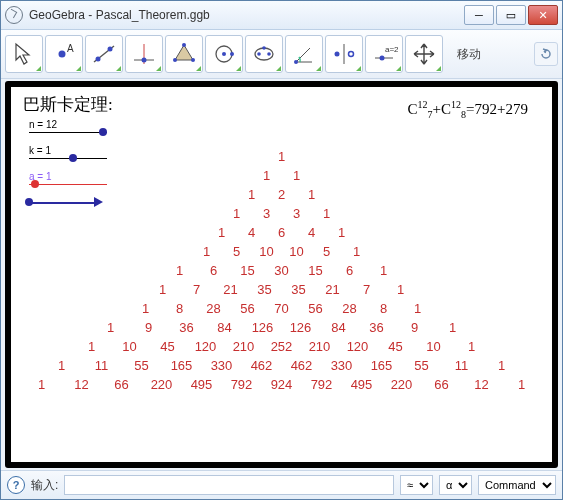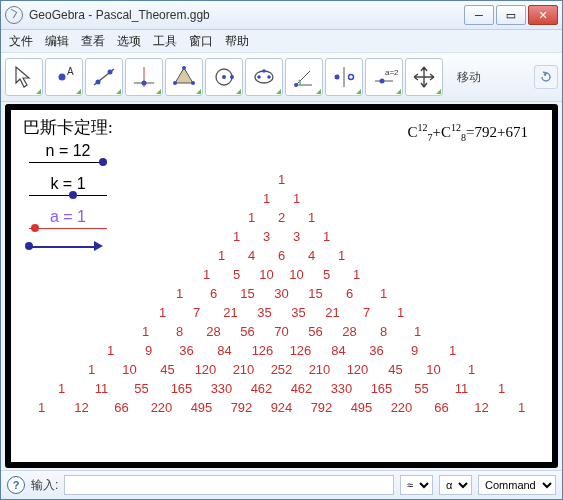--- a/index.html
+++ b/index.html
@@ -17,21 +17,21 @@
 .tbtn{width:36px;height:36px;border:1px solid #b8c9de;border-radius:3px;background:#fff;display:flex;align-items:center;justify-content:center;cursor:pointer;position:relative}
 .tbtn .corner{position:absolute;right:1px;bottom:1px;width:0;height:0;border-left:5px solid transparent;border-bottom:5px solid #6b5}
 .tbtn svg{width:28px;height:28px}
 .tb-label{margin-left:12px;font-size:12px;color:#444}
 .tb-spacer{flex:1}
 .redo{width:22px;height:22px;border:1px solid #c7d5e7;border-radius:3px;background:#f2f6fb;display:flex;align-items:center;justify-content:center;margin-left:4px;cursor:pointer}
 .canvas{flex:1;background:#fff;border:6px solid #000000;margin:2px 4px;border-radius:3px;position:relative;overflow:hidden}
 .title-text{position:absolute;left:12px;top:6px;font-family:serif;font-size:17px;color:#000}
 .sliders{position:absolute;left:18px;top:32px;font-size:12px}
 .slider{margin-bottom:12px}
-.slider .lbl{display:block;text-align:center;margin-bottom:2px;font-size:16px}
+.slider .lbl{display:block;margin-bottom:2px;font-size:10px}
 .slider .track{width:78px;height:1px;background:#000;position:relative}
 .slider .track.red{background:#d33}
 .slider .knob{position:absolute;width:8px;height:8px;background:#2a2aa0;border-radius:50%;top:-4px}
 .slider .track.red .knob{background:#d33}
 .arrow-row{position:relative;width:78px;height:10px}
 .arrow-line{position:absolute;left:0;right:12px;top:5px;height:2px;background:#2a2aa0}
 .arrow-head{position:absolute;right:4px;top:0;width:0;height:0;border-top:5px solid transparent;border-bottom:5px solid transparent;border-left:9px solid #2a2aa0}
 .arrow-dot{position:absolute;left:-4px;top:1px;width:8px;height:8px;background:#2a2aa0;border-radius:50%}
 .formulas{position:absolute;right:24px;top:10px;font-family:serif;font-size:15px;line-height:1.5;color:#000;text-align:center}
 .formulas .row{white-space:nowrap;margin-bottom:8px}
@@ -52,29 +52,20 @@
 <div class="titlebar">
   <span class="tb-icon"></span>
   <span class="tb-title">GeoGebra - Pascal_Theorem.ggb</span>
   <div class="winbtns">
     <div class="wbtn">─</div>
     <div class="wbtn">▭</div>
     <div class="wbtn close">✕</div>
   </div>
 </div>
 
-<div class="menubar">
-  <span>文件</span>
-  <span>编辑</span>
-  <span>查看</span>
-  <span>选项</span>
-  <span>工具</span>
-  <span>窗口</span>
-  <span>帮助</span>
-</div>
 
 <div class="toolbar">
   <div class="tbtn">
         <svg viewBox="0 0 28 28">
           <path d="M6 4 L6 20 L10 16 L14 24 L17 22 L13 15 L19 15 Z" fill="#fff" stroke="#444" stroke-width="1.2"></path>
         </svg>
         <span class="corner"></span>
       </div>
   <div class="tbtn">
         <svg viewBox="0 0 28 28">
@@ -188,21 +179,21 @@
           </div>
     </div>
     <div class="arrow-row">
       <span class="arrow-dot"></span>
           <span class="arrow-line"></span>
           <span class="arrow-head"></span>
     </div>
   </div>
 
   <div class="formulas">
-    <div class="row">C<span class="sup">12</span><span class="sub">7</span>+C<span class="sup">12</span><span class="sub">8</span>=<span>792+671</span></div>
+    <div class="row">C<span class="sup">12</span><span class="sub">7</span>+C<span class="sup">12</span><span class="sub">8</span>=<span>792+279</span></div>
   </div>
 
   <div class="triangle" id="triangle">
         <div class="trow">
           <span style="min-width: 30px;">1</span>
         </div>
         <div class="trow">
           <span style="min-width: 30px;">1</span>
           <span style="min-width: 30px;">1</span>
         </div>

